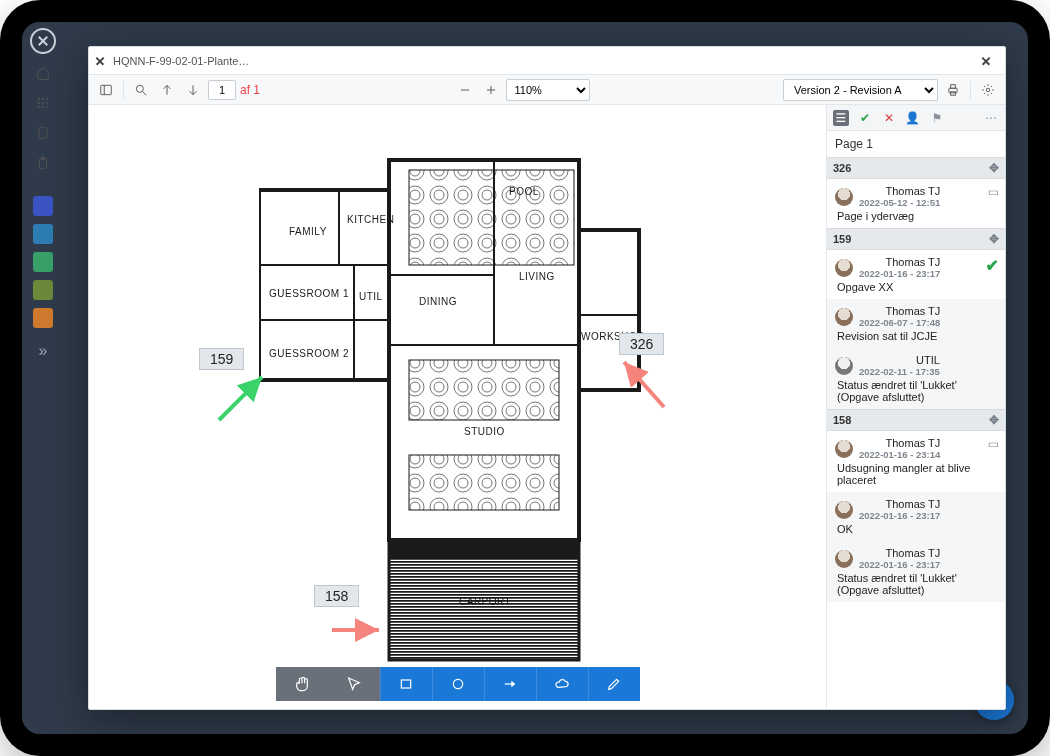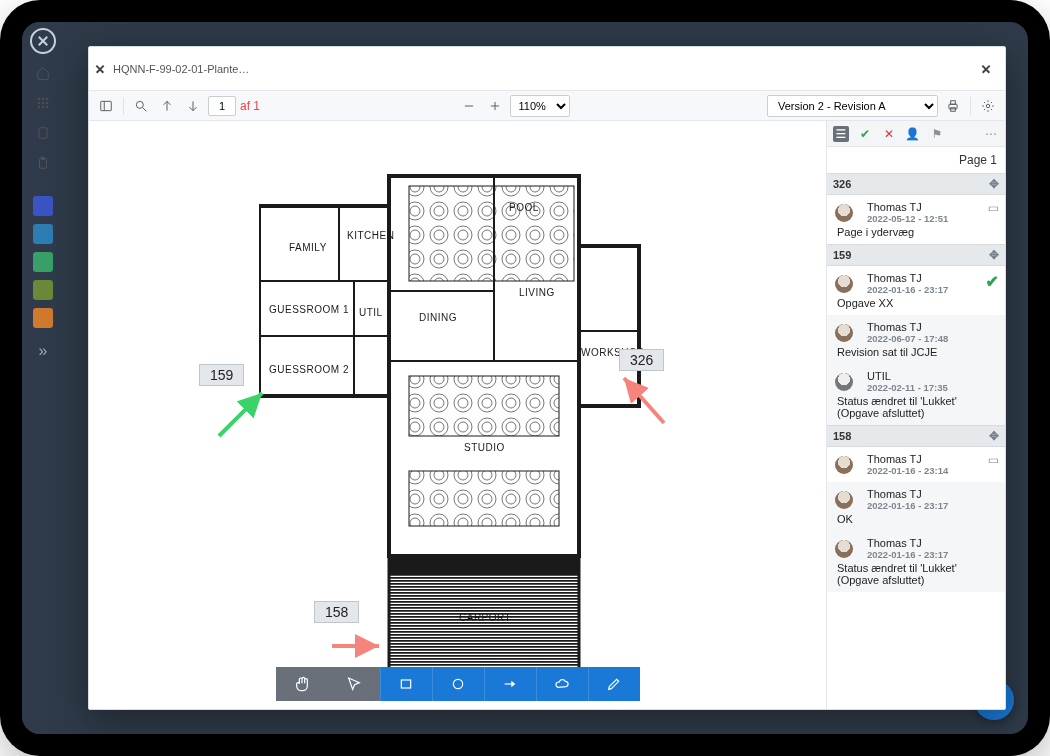--- a/index.html
+++ b/index.html
@@ -31,39 +31,39 @@
   .rail .expand { margin-top: 6px; color:#9aa6b4; font-size:16px; }
 
   
   .viewer {
     position: absolute; left: 66px; top: 24px; right: 22px; bottom: 24px;
     background: #fff; border: 1px solid #d6dde3; border-radius: 2px;
     box-shadow: 0 10px 40px rgba(0,0,0,0.4);
     display: flex; flex-direction: column;
   }
   .titlebar {
-    height: 44px; border-bottom: 1px solid #e3e7eb; display:flex; align-items:center;
+    height: 28px; border-bottom: 1px solid #e3e7eb; display:flex; align-items:center;
     padding: 0 6px; font-size: 11px; color:#555;
   }
   .titlebar .close { width:10px; height:10px; position:relative; margin-right:8px; }
   .titlebar .close::before, .titlebar .close::after { content:""; position:absolute; left:50%; top:50%; width:10px; height:1.5px; background:#444; }
   .titlebar .close::before { transform: translate(-50%,-50%) rotate(45deg); }
   .titlebar .close::after  { transform: translate(-50%,-50%) rotate(-45deg); }
   .titlebar .spacer { flex:1; }
 
   
   .toolbar {
     height: 30px; background:#f7f8fa; border-bottom:1px solid #e3e7eb;
     display:flex; align-items:center; padding:0 6px; gap:4px; font-size:12px; color:#444;
   }
   .tbtn { width:22px; height:22px; display:flex; align-items:center; justify-content:center; border-radius:3px; cursor:pointer; }
   .sep { width:1px; height:18px; background:#dde3e8; margin:0 2px; }
   .page-in { width:28px; height:20px; border:1px solid #c7ced5; text-align:center; font-size:11px; border-radius:2px; }
-  .zoom-sel { height:22px; border:1px solid #c7ced5; font-size:11px; padding:0 4px; border-radius:2px; background:#fff; width:60px; }
-  .ver-sel  { height:22px; border:1px solid #c7ced5; font-size:11px; padding:0 6px; border-radius:2px; background:#fff; width:171px; }
+  .zoom-sel { height:22px; border:1px solid #c7ced5; font-size:11px; padding:0 4px; border-radius:2px; background:#fff; width:84px; }
+  .ver-sel  { height:22px; border:1px solid #c7ced5; font-size:11px; padding:0 6px; border-radius:2px; background:#fff; width:155px; }
 
   
   .body { flex:1; display:flex; overflow:hidden; }
   .canvas { flex:1; position:relative; background:#fff; border-right:1px solid #e3e7eb; overflow:hidden; }
 
   
   .plan { position:absolute; left:170px; top:30px; width:390px; height:535px; }
   .plan rect, .plan line { stroke:#1a1a1a; }
   .plan text { font-size: 10px; fill:#1a1a1a; font-family: Arial; letter-spacing: .5px; }
 
@@ -82,25 +82,25 @@
   .shape-bar { position:absolute; left:50%; transform:translateX(-50%); bottom:8px; height:34px; display:flex; }
   .shape-bar .sb { width:52px; height:34px; display:flex; align-items:center; justify-content:center; color:#fff; }
   .shape-bar .gray { background:#6a7079; }
   .shape-bar .blue { background:#1a78d6; border-left:1px solid #3a8ddd; }
 
   
   .side { width:178px; background:#fff; display:flex; flex-direction:column; font-size:11px; color:#333; overflow-y:auto; }
   .side-head { height:26px; background:#f3f5f7; border-bottom:1px solid #e3e7eb; display:flex; align-items:center; gap:8px; padding:0 6px; }
   .side-head .fi { width:16px; height:16px; display:flex; align-items:center; justify-content:center; font-size:12px; }
   .side-head .active { background:#6a7079; color:#fff; border-radius:2px; padding:1px 2px; }
-  .side-title { padding:6px 8px; font-size:12px; font-weight:500; color:#333;text-align:right; }
+  .side-title { padding:6px 8px; font-size:12px; font-weight:500; color:#333; }
   .item-h { background:#e6e9ec; border-top:1px solid #d7dbe0; border-bottom:1px solid #d7dbe0; padding:3px 6px; display:flex; align-items:center; justify-content:space-between; font-weight:600; font-size:11px; }
   .item-h .move { color:#7a828b; font-size:12px; }
   .entry { padding:6px 8px; display:flex; flex-direction:column; gap:2px; position:relative; }
-  .entry .row1 { display:flex; align-items:center; gap:14px; }
+  .entry .row1 { display:flex; align-items:center; gap:6px;text-align:right; }
   .avatar { width:18px; height:18px; border-radius:50%; background:#c9d0d9; flex-shrink:0; background: radial-gradient(circle at 50% 35%, #e6ddd2 0 40%, #8a6f5a 41% 100%); }
   .avatar.g { background: radial-gradient(circle at 50% 35%, #efefef 0 40%, #777 41% 100%); }
   .uname { font-size:11px; color:#222; }
   .udate { font-size:9.5px; color:#7d868f;font-weight:bold; }
   .utext { font-size:11px; color:#222; padding-left:2px; }
   .entry .check { position:absolute; right:6px; top:6px; color:#2aa54a; font-size:16px; font-weight:bold; }
   .entry .date-ic { position:absolute; right:6px; top:6px; color:#7d868f; font-size:12px; }
   .sub { background:#f5f6f8; margin:0 0 0 0; }
 
   
@@ -427,20 +427,21 @@
                 <span class="move">✥</span>
               </div>
               <div class="entry">
       <div class="row1">
         <div class="avatar"></div>
         <div>
           <div class="uname">Thomas TJ</div>
           <div class="udate">2022-01-16 - 23:14</div>
         </div>
       </div>
+      <div class="utext">Udsugning mangler at blive placeret</div>
 
       <div class="date-ic">▭</div>
               </div>
               <div class="entry sub">
       <div class="row1">
         <div class="avatar"></div>
         <div>
           <div class="uname">Thomas TJ</div>
           <div class="udate">2022-01-16 - 23:17</div>
         </div>

